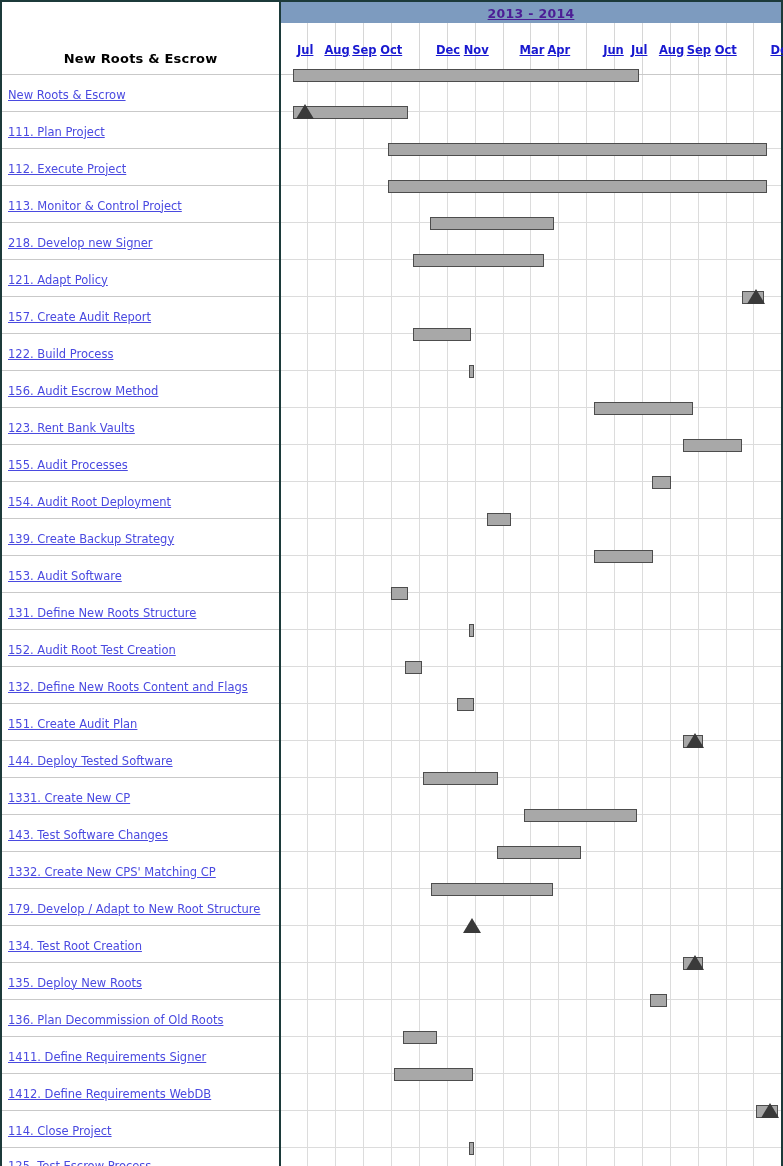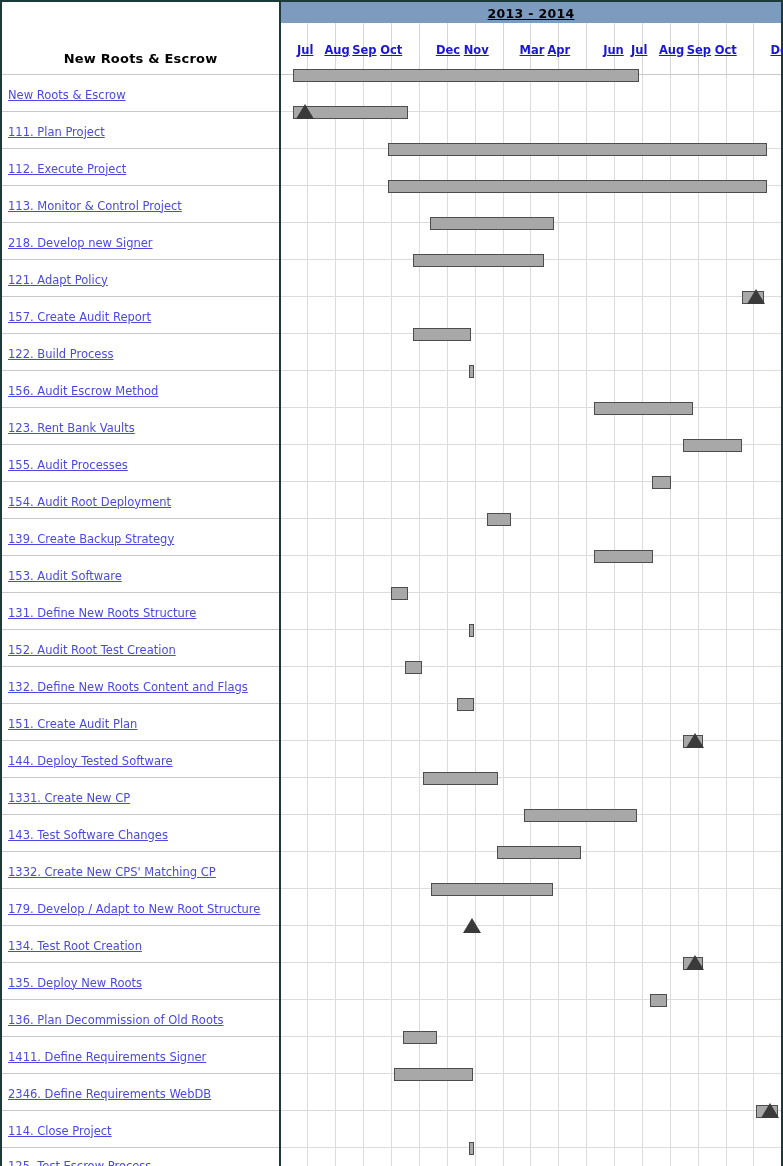--- a/index.html
+++ b/index.html
@@ -43,21 +43,21 @@
     border-top: 2px solid #1c3a3a;
     border-right: 2px solid #1c3a3a;
     background: #7d9bbf;
     height: 22px;
     text-align: center;
     padding: 0;
   }
   .year-label {
     font-size: 12.5px;
     font-weight: bold;
-    color: #000000;
+    color: #4c1d95;
     text-decoration: underline;
     letter-spacing: .3px;
   }
   .month-row th {
     height: 34px;
     padding: 16px;
   }
   .month-cell {
     border-left: 1px solid #d6d6d6;
     border-bottom: 1px solid #c9c9c9;
@@ -734,21 +734,21 @@
           <td class="grid-cell"></td>
           <td class="grid-cell"></td>
           <td class="grid-cell"></td>
           <td class="grid-cell"></td>
           <td class="grid-cell"></td>
           <td class="grid-cell"></td>
           <td class="grid-cell"></td>
           <td class="grid-cell last-month"></td>
         </tr>
         <tr class="task-row">
-          <td class="task-name-cell"><span class="task-link">2346. Define Requirements WebDB</span></td>
+          <td class="task-name-cell"><span class="task-link">1412. Define Requirements WebDB</span></td>
           <td class="grid-cell first-month"></td>
           <td class="grid-cell"></td>
           <td class="grid-cell"></td>
           <td class="grid-cell"></td>
           <td class="grid-cell"></td>
           <td class="grid-cell"></td>
           <td class="grid-cell"></td>
           <td class="grid-cell"></td>
           <td class="grid-cell"></td>
           <td class="grid-cell"></td>

